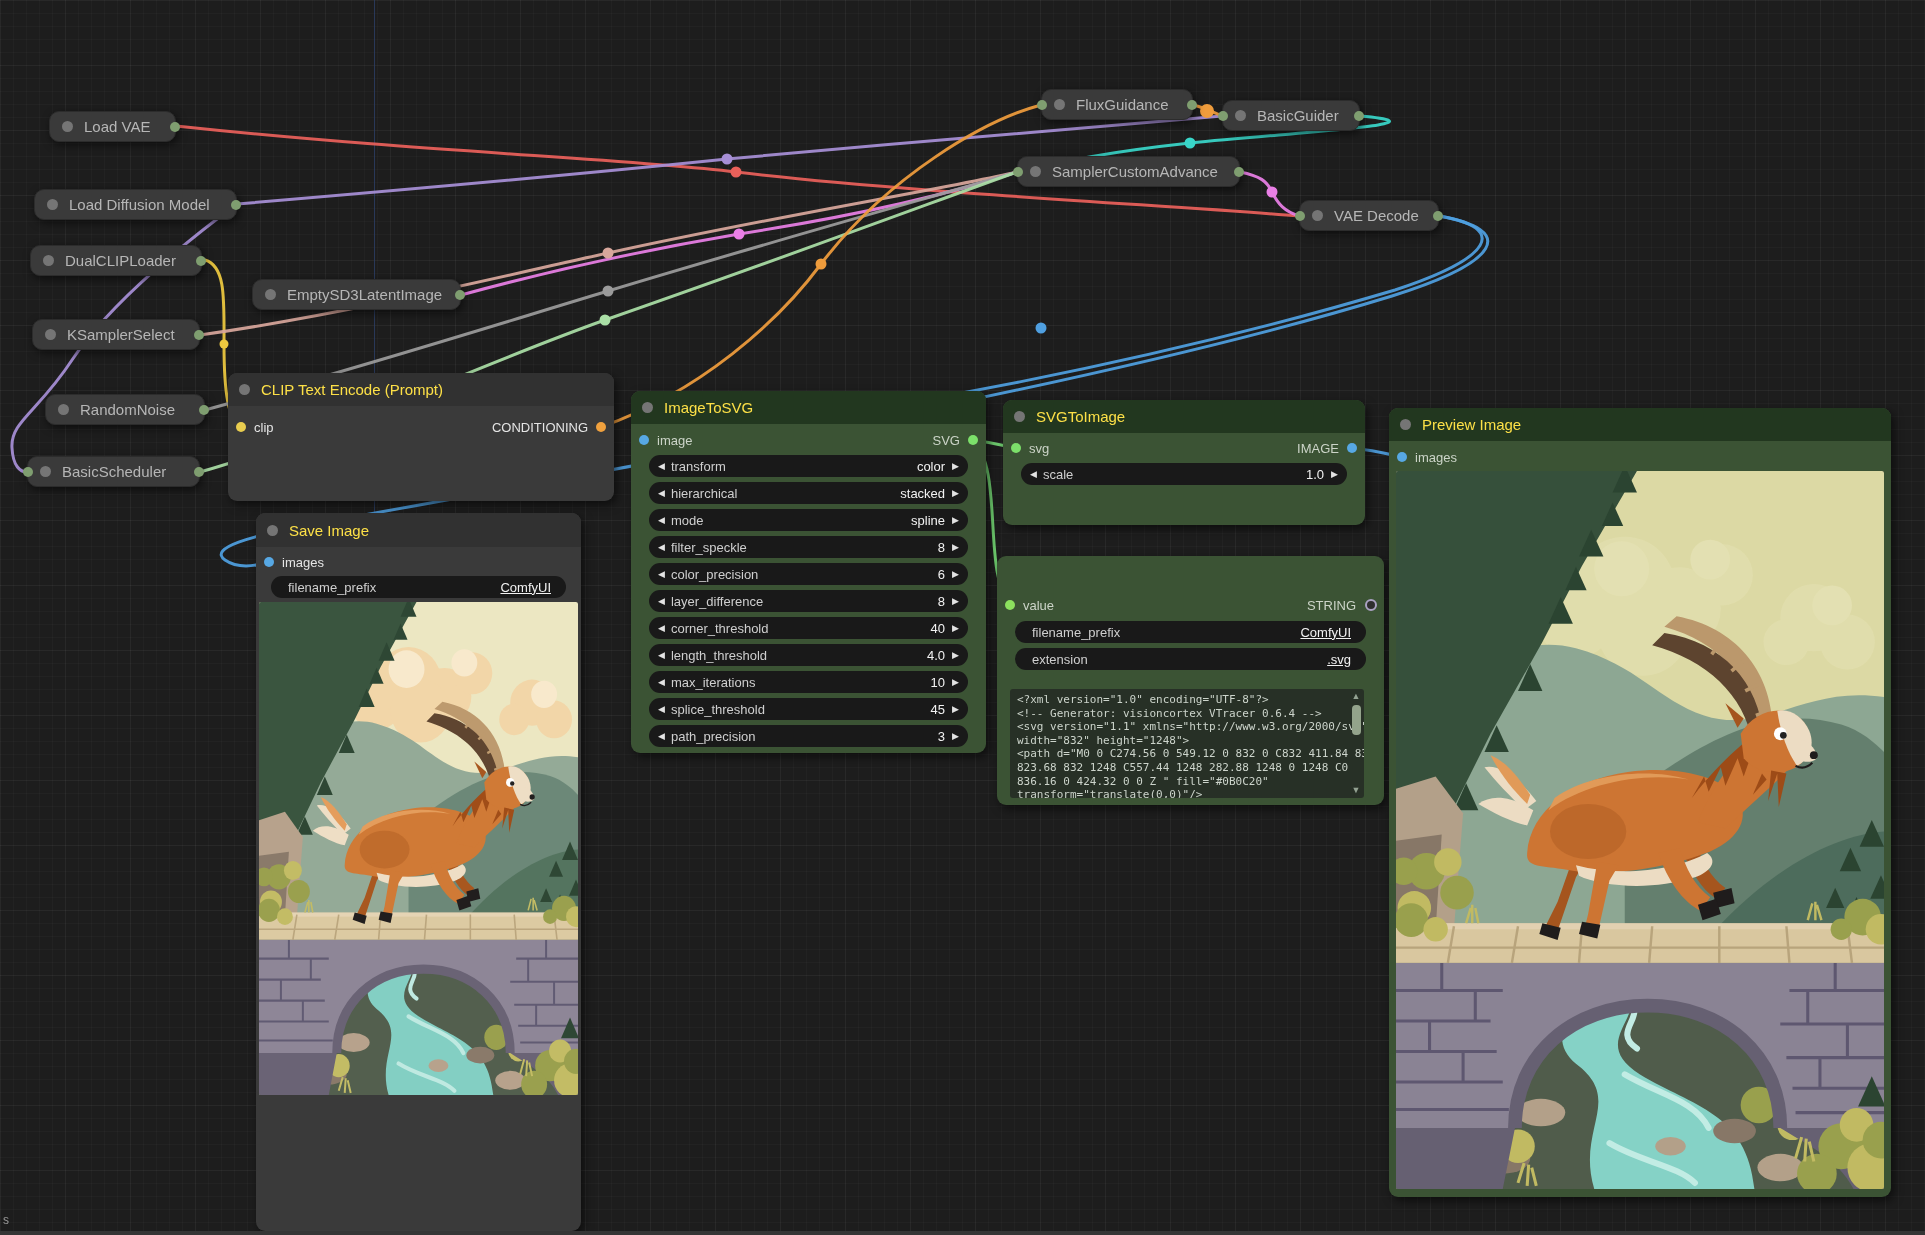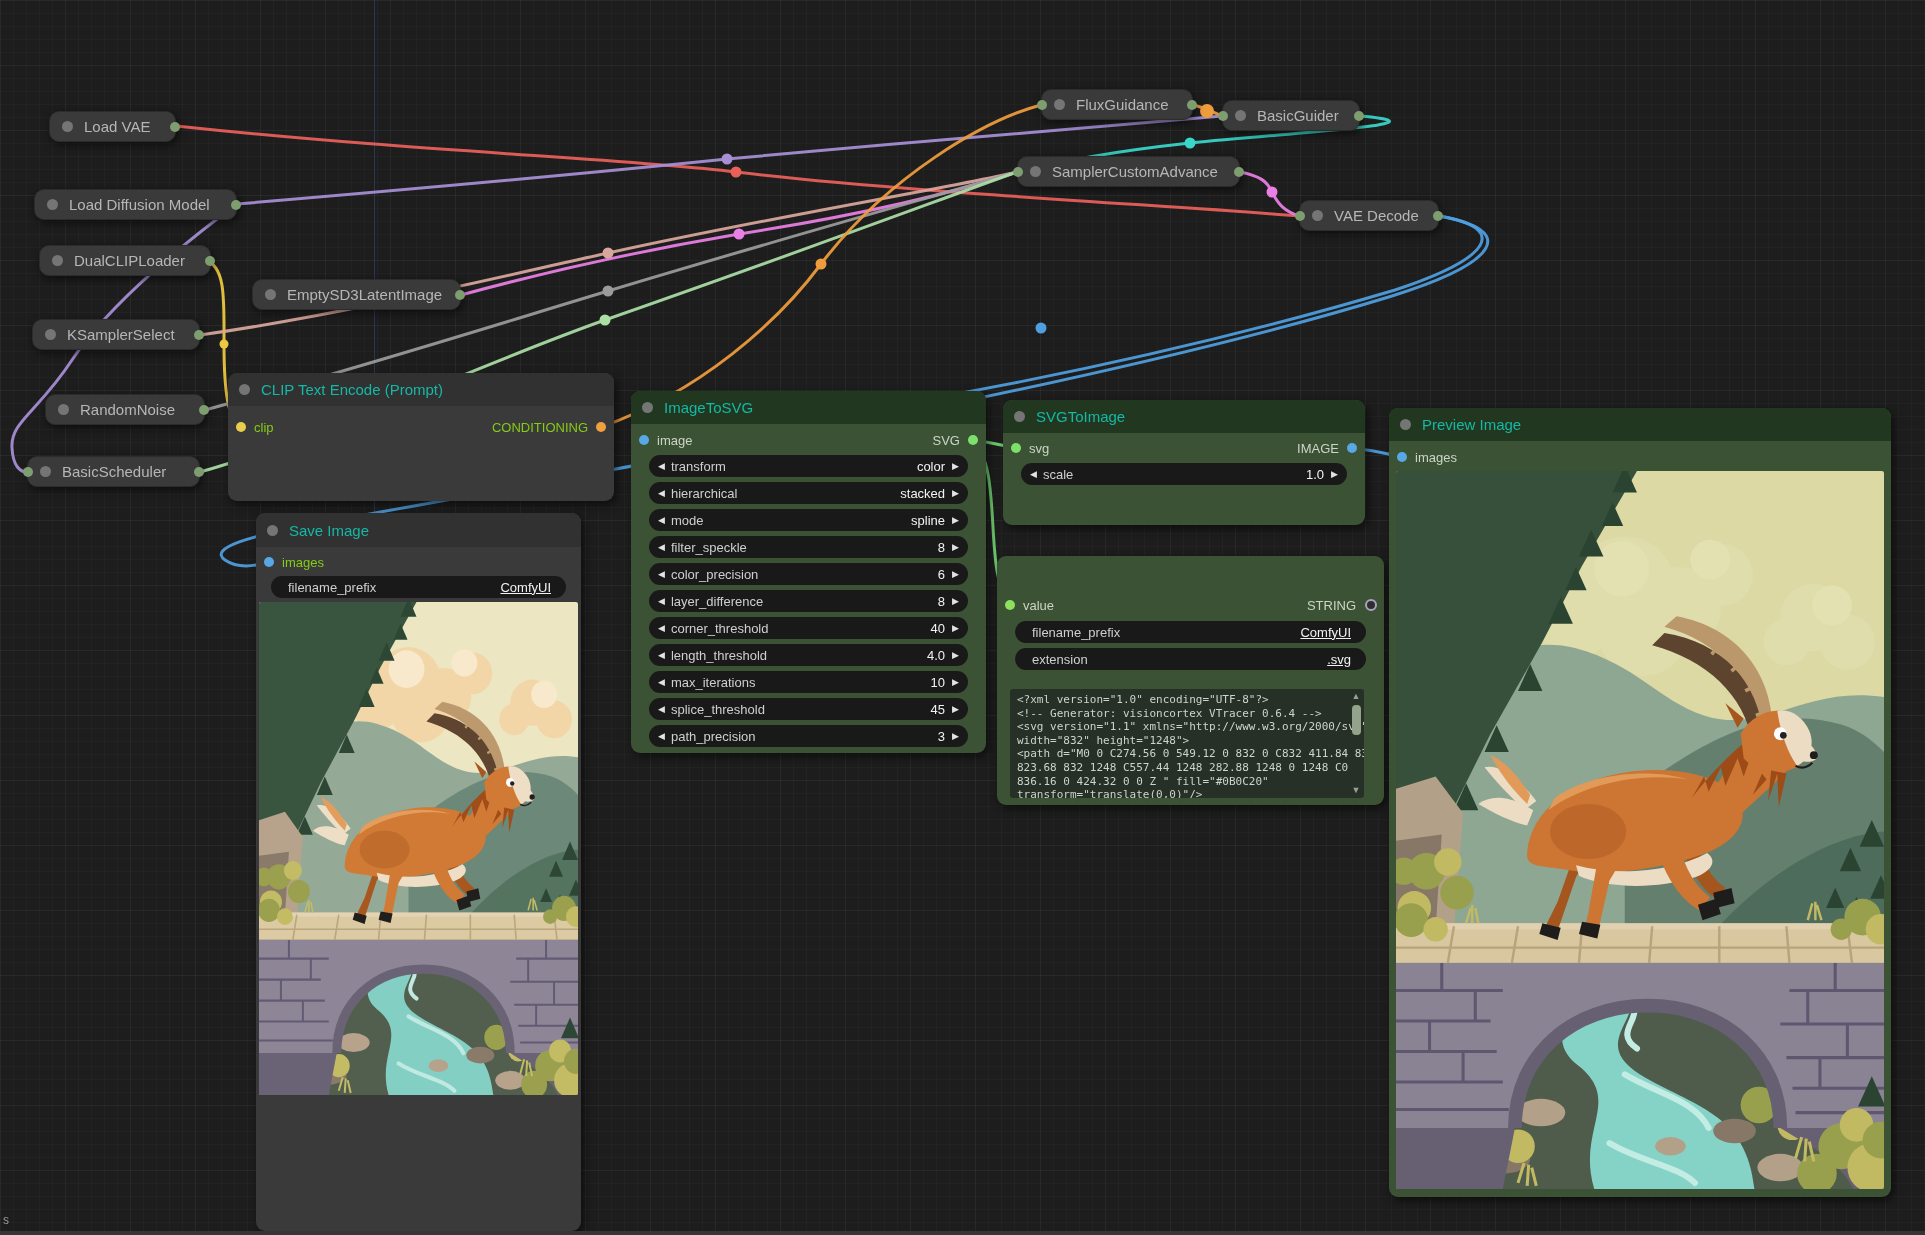--- a/index.html
+++ b/index.html
@@ -20,22 +20,22 @@
   .cdot{width:11px;height:11px;border-radius:50%;background:#757575;margin-right:11px;flex:none;}
   .ctitle{color:#b6b6b6;font-size:15px;white-space:nowrap;}
   .port{position:absolute;width:10px;height:10px;border-radius:50%;top:50%;transform:translateY(-50%);}
   .port.in{left:-5px}.port.out{right:-5px}
   .xnode{position:absolute;z-index:2;border-radius:9px;box-shadow:3px 4px 10px rgba(0,0,0,.55);box-sizing:border-box;}
   .xnode.dark{background:#3a3a3a;}
   .xnode.green{background:#3b5334;}
   .xhead{height:33px;border-radius:9px 9px 0 0;display:flex;align-items:center;padding:0 11px;}
   .dark .xhead{background:#313131;}
   .green .xhead{background:#22371f;}
-  .xtitle{color:#14b8a6;font-size:15px;white-space:nowrap;}
-  .slot-label{position:absolute;font-size:13px;color:#84cc16;}
+  .xtitle{color:#fde047;font-size:15px;white-space:nowrap;}
+  .slot-label{position:absolute;font-size:13px;color:#e5e5e5;}
   .green .slot-label{color:#ccd4c8;}
   .ndot{position:absolute;width:10px;height:10px;border-radius:50%;z-index:3;}
   .ndot.ring{width:8px;height:8px;background:#2e2e2e;border:2.5px solid #aaa2c2;}
   .widgets{position:absolute;left:18px;right:18px;}
   .widget{height:22px;border-radius:11px;background:#191919;display:flex;align-items:center;
     padding:0 9px;margin-bottom:5px;box-sizing:border-box;}
   .arr{color:#e3e3e3;font-size:9px;flex:none;}
   .wlabel{color:#cfcfcf;font-size:13px;flex:1;margin:0 6px;white-space:nowrap;overflow:hidden;}
   .wvalue{color:#f2f2f2;font-size:13px;margin:0 7px;white-space:nowrap;}
   .field .wlabel{margin-left:8px;}
@@ -92,21 +92,21 @@
   <div class="cnode" style="left:49px;top:111px;width:127px">
     <span class="cdot"></span>
     <span class="ctitle">Load VAE</span>
     <span class="port out" style="background: rgb(127, 158, 112);"></span>
   </div>
   <div class="cnode" style="left:34px;top:189px;width:203px">
     <span class="cdot"></span>
     <span class="ctitle">Load Diffusion Model</span>
     <span class="port out" style="background: rgb(127, 158, 112);"></span>
   </div>
-  <div class="cnode" style="left:39px;top:245px;width:172px">
+  <div class="cnode" style="left:30px;top:245px;width:172px">
     <span class="cdot"></span>
     <span class="ctitle">DualCLIPLoader</span>
     <span class="port out" style="background: rgb(127, 158, 112);"></span>
   </div>
   <div class="cnode" style="left:32px;top:319px;width:168px">
     <span class="cdot"></span>
     <span class="ctitle">KSamplerSelect</span>
     <span class="port out" style="background: rgb(127, 158, 112);"></span>
   </div>
   <div class="cnode" style="left:45px;top:394px;width:160px">

